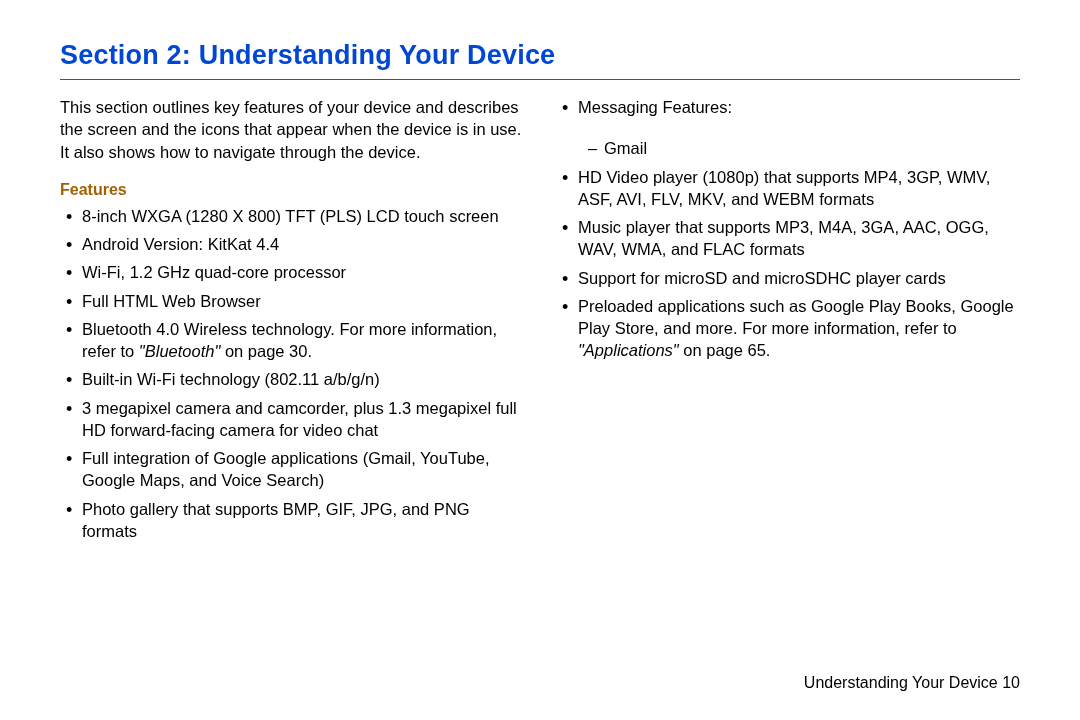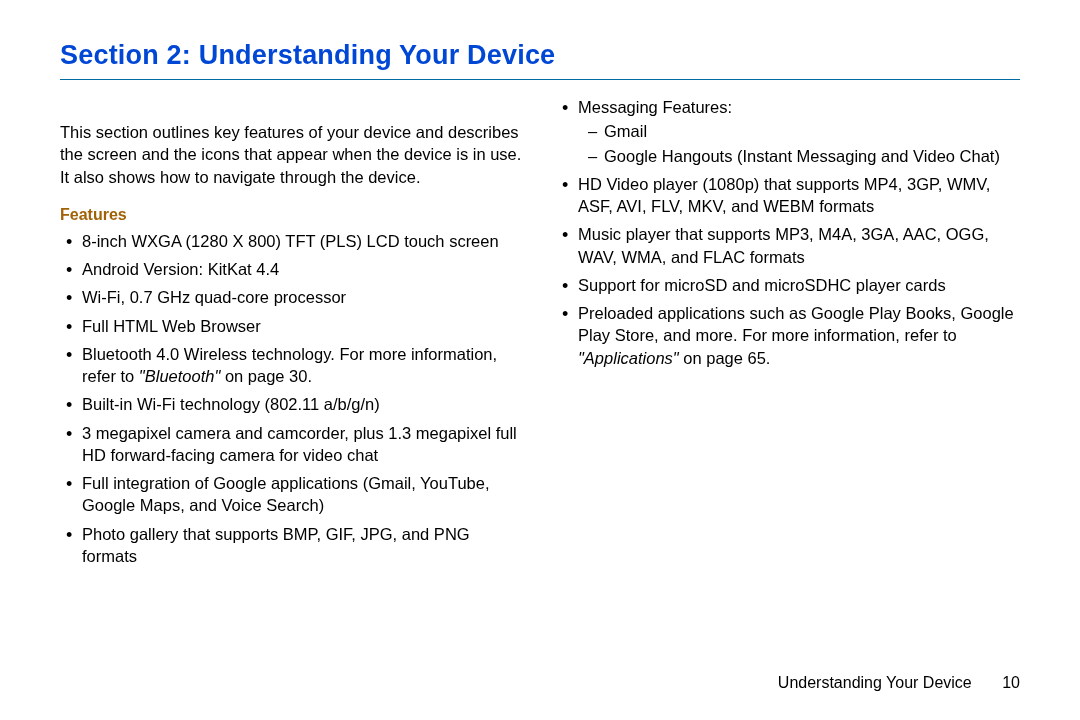--- a/index.html
+++ b/index.html
@@ -25,21 +25,20 @@
     .cols {
       display: flex;
       gap: 32px;
     }
     .col { flex: 1; }
     .intro {
       font-size: 16.5px;
       line-height: 1.35;
       margin-bottom: 18px;
       font-family: Helvetica, Arial, sans-serif;
-      margin-top: 25px;
     }
     .subhead {
       font-size: 16px;
       font-weight: bold;
       color: #a16207;
       margin-bottom: 6px;
       font-family: Arial, Helvetica, sans-serif;
     }
     ul.feat {
       list-style: none;
@@ -56,21 +55,21 @@
     ul.feat > li::before {
       content: "•";
       position: absolute;
       left: 6px;
       top: 0;
       font-size: 18px;
     }
     ul.sub {
       list-style: none;
       padding-left: 10px;
-      margin-top: 2px;
+      margin-top: 19px;
     }
     ul.sub > li {
       position: relative;
       padding-left: 16px;
       font-size: 16.5px;
       line-height: 1.35;
       margin-bottom: 2px;
     }
     ul.sub > li::before {
       content: "–";
@@ -79,51 +78,50 @@
       top: 0;
     }
     .ital { font-style: italic; }
     .footer {
       position: absolute;
       bottom: 28px;
       right: 60px;
       font-size: 16px;
       font-family: Helvetica, Arial, sans-serif;
     }
-    .footer .num { margin-left: 26px; }
+    .footer .num { }
   </style>
 </head>
 <body>
 
 <h1 class="section-title">Section 2: Understanding Your Device</h1>
 
 <div class="cols">
   <div class="col">
     <p class="intro">This section outlines key features of your device and describes the screen and the icons that appear when the device is in use. It also shows how to navigate through the device.</p>
     <h2 class="subhead">Features</h2>
     <ul class="feat">
       <li>8-inch WXGA (1280 X 800) TFT (PLS) LCD touch screen</li>
       <li>Android Version: KitKat 4.4</li>
-      <li>Wi-Fi, 0.7 GHz quad-core processor</li>
+      <li>Wi-Fi, 1.2 GHz quad-core processor</li>
       <li>Full HTML Web Browser</li>
       <li><span>Bluetooth 4.0 Wireless technology. For more information, refer to </span><span class="ital">"Bluetooth"</span><span> on page 30.</span></li>
       <li>Built-in Wi-Fi technology (802.11 a/b/g/n)</li>
       <li>3 megapixel camera and camcorder, plus 1.3 megapixel full HD forward-facing camera for video chat</li>
       <li>Full integration of Google applications (Gmail, YouTube, Google Maps, and Voice Search)</li>
       <li>Photo gallery that supports BMP, GIF, JPG, and PNG formats</li>
     </ul>
   </div>
 
   <div class="col">
     <ul class="feat">
       <li>
         <span>Messaging Features:</span>
         <ul class="sub">
           <li>Gmail</li>
-          <li>Google Hangouts (Instant Messaging and Video Chat)</li>
         </ul>
       </li>
       <li>HD Video player (1080p) that supports MP4, 3GP, WMV, ASF, AVI, FLV, MKV, and WEBM formats</li>
       <li>Music player that supports MP3, M4A, 3GA, AAC, OGG, WAV, WMA, and FLAC formats</li>
       <li>Support for microSD and microSDHC player cards</li>
       <li><span>Preloaded applications such as Google Play Books, Google Play Store, and more. For more information, refer to </span><span class="ital">"Applications"</span><span> on page 65.</span></li>
     </ul>
   </div>
 </div>
 

